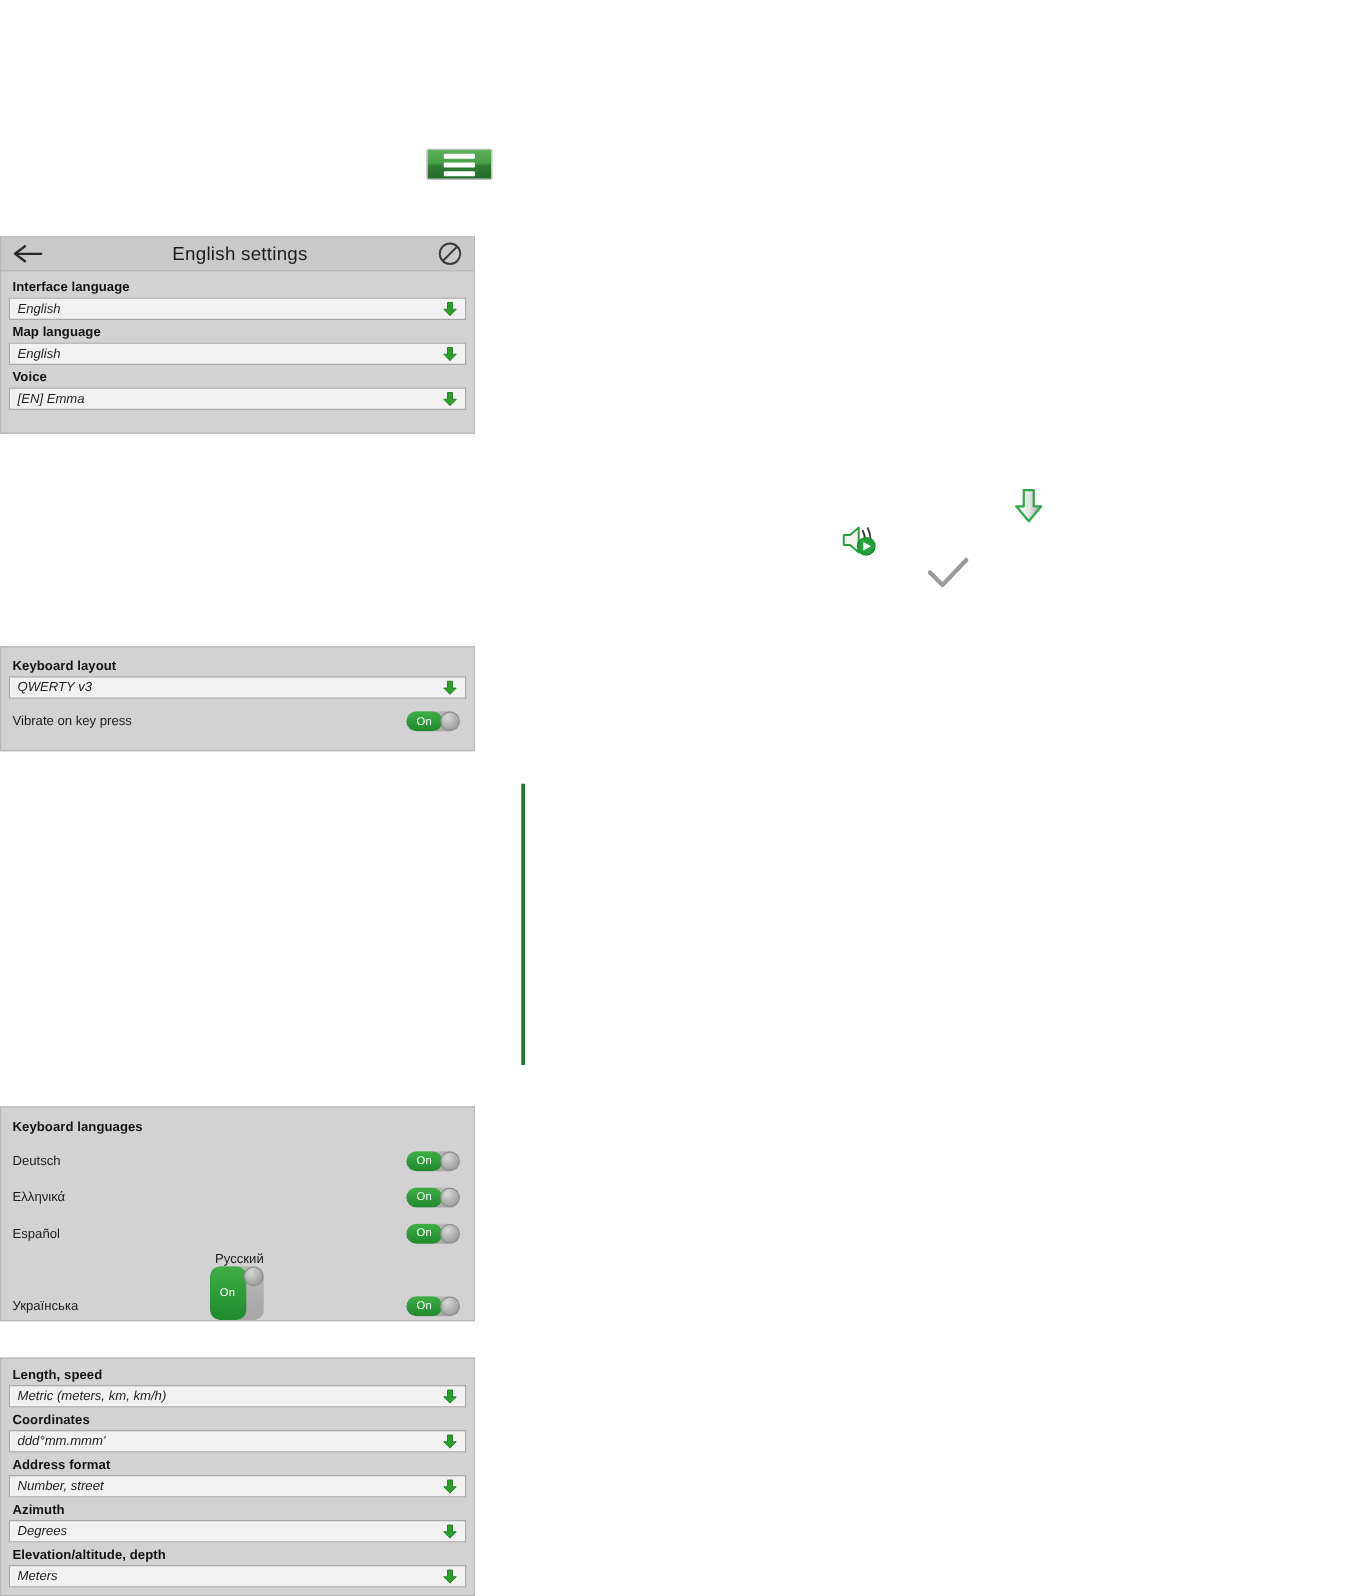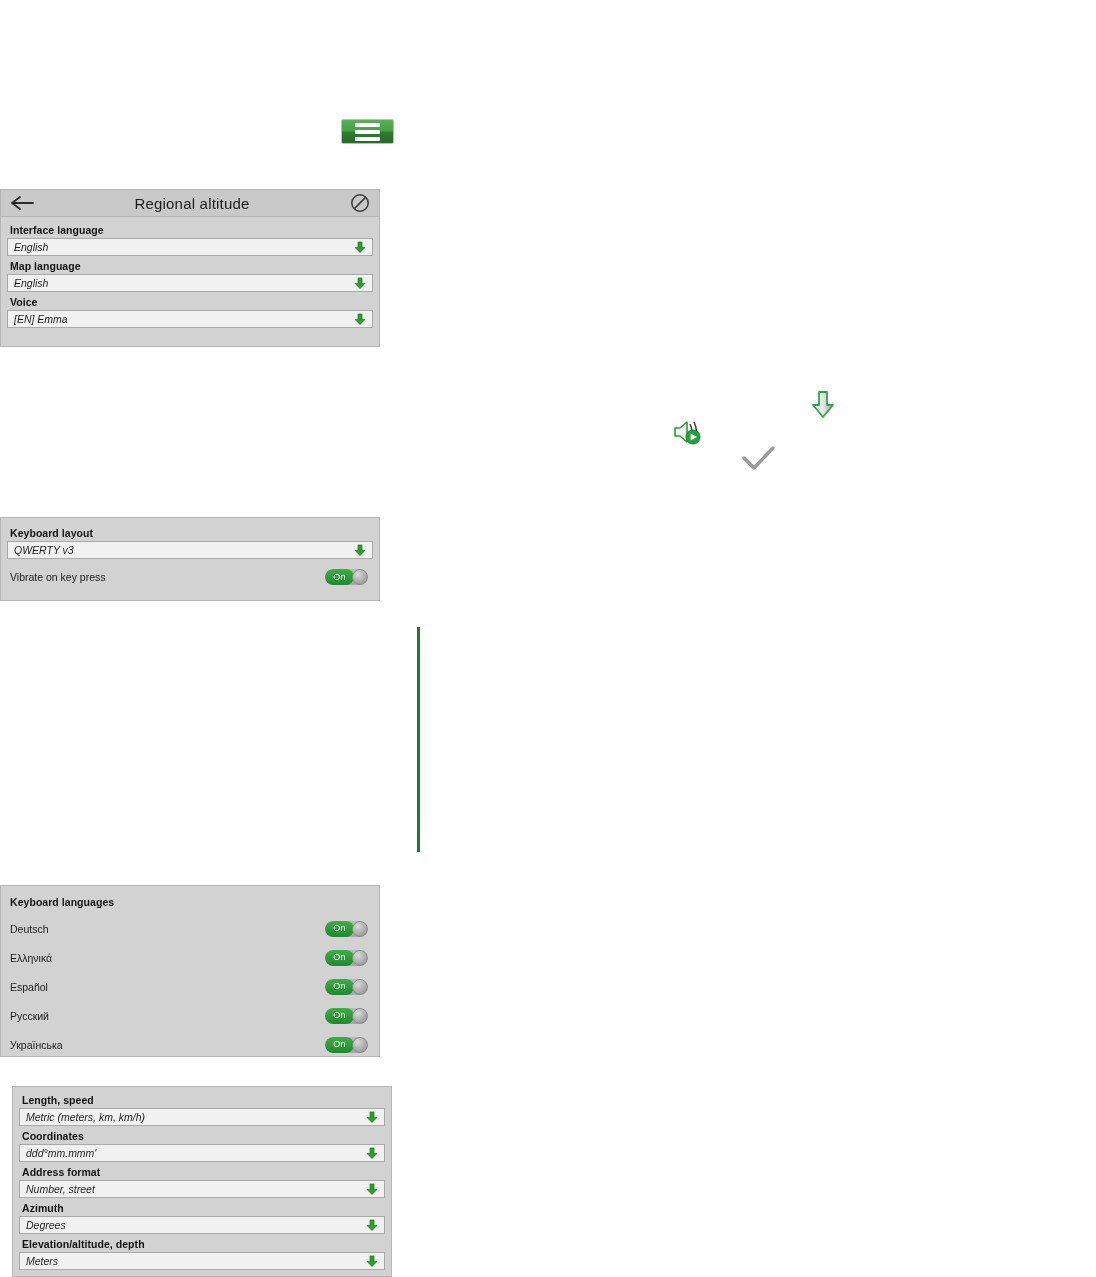--- a/index.html
+++ b/index.html
@@ -144,21 +144,21 @@
     </span>
   </div>
 
   <div class="panel" style="left:0; top:189px; width:380px; height:158px;">
     <div class="titlebar">
       <span class="back-arrow">
         <svg viewBox="0 0 26 20" width="26" height="20">
           <path d="M3 10 L11 4 M3 10 L11 16 M3 10 L24 10" stroke="#2b2b2b" stroke-width="1.8" fill="none" stroke-linecap="round" stroke-linejoin="round"></path>
         </svg>
       </span>
-      <span class="title-text">Regional altitude</span>
+      <span class="title-text">English settings</span>
       <span class="noicon">
         <svg viewBox="0 0 22 22" width="22" height="22">
           <circle cx="11" cy="11" r="8.2" stroke="#3a3a3a" stroke-width="1.5" fill="none"></circle>
           <line x1="5.4" y1="16.6" x2="16.6" y2="5.4" stroke="#3a3a3a" stroke-width="1.5"></line>
         </svg>
       </span>
     </div>
     <div class="panel-inner">
 
       <div class="field-label">Interface language</div>
@@ -275,21 +275,21 @@
       <div class="toggle-row" style="height:29px;justify-content:space-between;">
         <span class="tl">Español</span>
         <span class="switch">
           <span class="track-on">
             <span>On</span>
           </span>
           <span class="knob"></span>
         </span>
       </div>
 
-      <div class="toggle-row" style="height:29px;">
+      <div class="toggle-row" style="height:29px;flex-direction:column;">
         <span class="tl">Русский</span>
         <span class="switch">
           <span class="track-on">
             <span>On</span>
           </span>
           <span class="knob"></span>
         </span>
       </div>
 
       <div class="toggle-row" style="height:29px;">
@@ -298,21 +298,21 @@
           <span class="track-on">
             <span>On</span>
           </span>
           <span class="knob"></span>
         </span>
       </div>
 
     </div>
   </div>
 
-  <div class="panel" style="left:12px; top:1086px; width:380px; height:191px;">
+  <div class="panel" style="left:0; top:1086px; width:380px; height:191px;">
     <div class="panel-inner" style="padding-top:5px;">
 
       <div class="field-label">Length, speed</div>
       <div class="select-row">
         <span class="select-value">Metric (meters, km, km/h)</span>
         <span class="arrow-down">
           <svg viewBox="0 0 14 14" width="14" height="14">
               <path d="M5 2 H9 V7.4 H12 L7 12.5 L2 7.4 H5 Z" fill="#2aa02a" stroke="#1d7a1d" stroke-width=".7"></path>
             </svg>
         </span>

